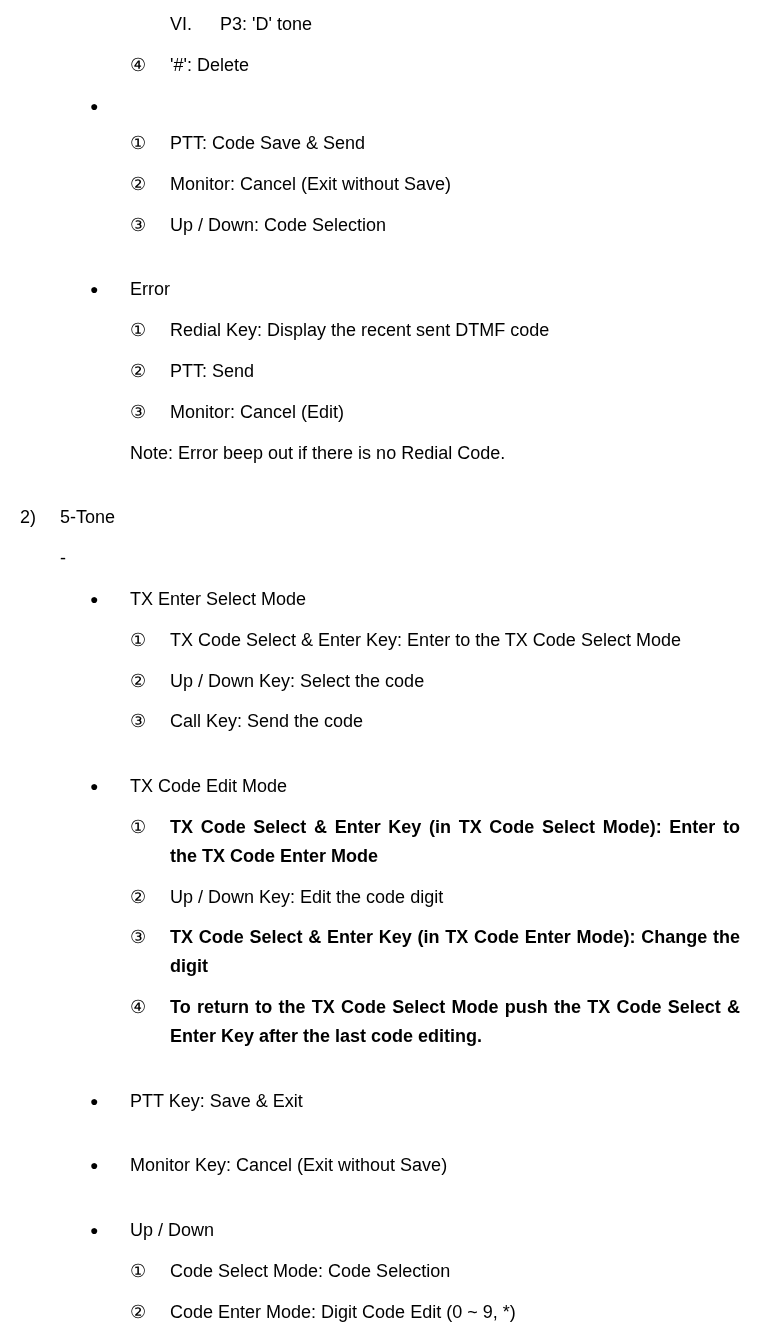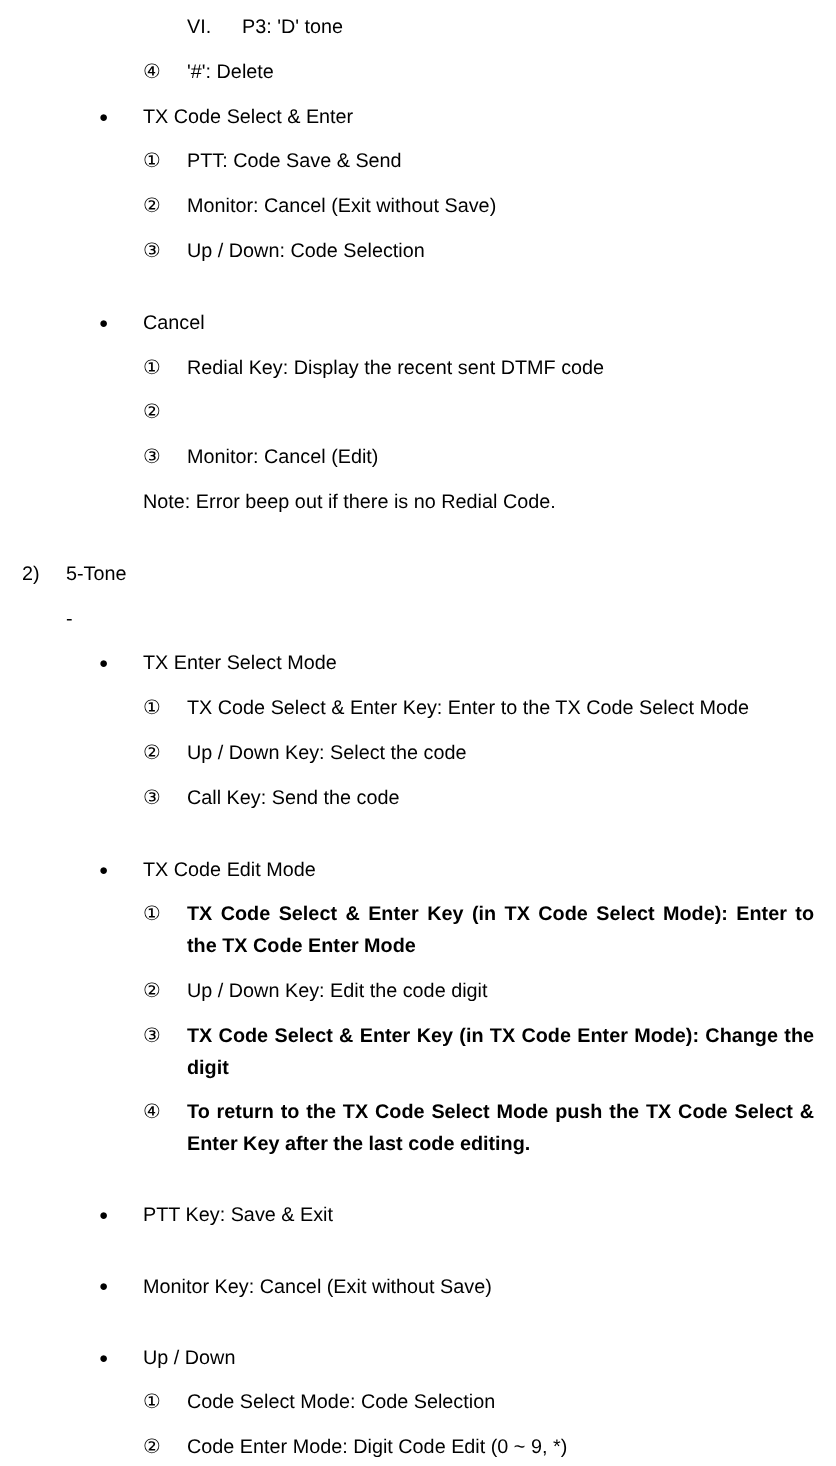--- a/index.html
+++ b/index.html
@@ -65,47 +65,47 @@
   <span class="marker-wide">VI.</span>
   <span class="text">P3: 'D' tone</span>
 </div>
 <div class="row indent-4">
   <span class="circled">④</span>
   <span class="text">'#': Delete</span>
 </div>
 
 <div class="row indent-3">
   <span class="bullet">●</span>
-  <span class="text">TX Code Select &amp; Enter</span>
 </div>
 <div class="row indent-4">
   <span class="circled">①</span>
   <span class="text">PTT: Code Save &amp; Send</span>
 </div>
 <div class="row indent-4">
   <span class="circled">②</span>
   <span class="text">Monitor: Cancel (Exit without Save)</span>
 </div>
 <div class="row indent-4">
   <span class="circled">③</span>
   <span class="text">Up / Down: Code Selection</span>
 </div>
 
 <div class="spacer"></div>
 
 <div class="row indent-3">
   <span class="bullet">●</span>
-  <span class="text">Cancel</span>
+  <span class="text">Error</span>
 </div>
 <div class="row indent-4">
   <span class="circled">①</span>
   <span class="text">Redial Key: Display the recent sent DTMF code</span>
 </div>
 <div class="row indent-4">
   <span class="circled">②</span>
+  <span class="text">PTT: Send</span>
 </div>
 <div class="row indent-4">
   <span class="circled">③</span>
   <span class="text">Monitor: Cancel (Edit)</span>
 </div>
 <div class="row note-indent">
   <span class="text">Note: Error beep out if there is no Redial Code.</span>
 </div>
 
 <div class="spacer"></div>

